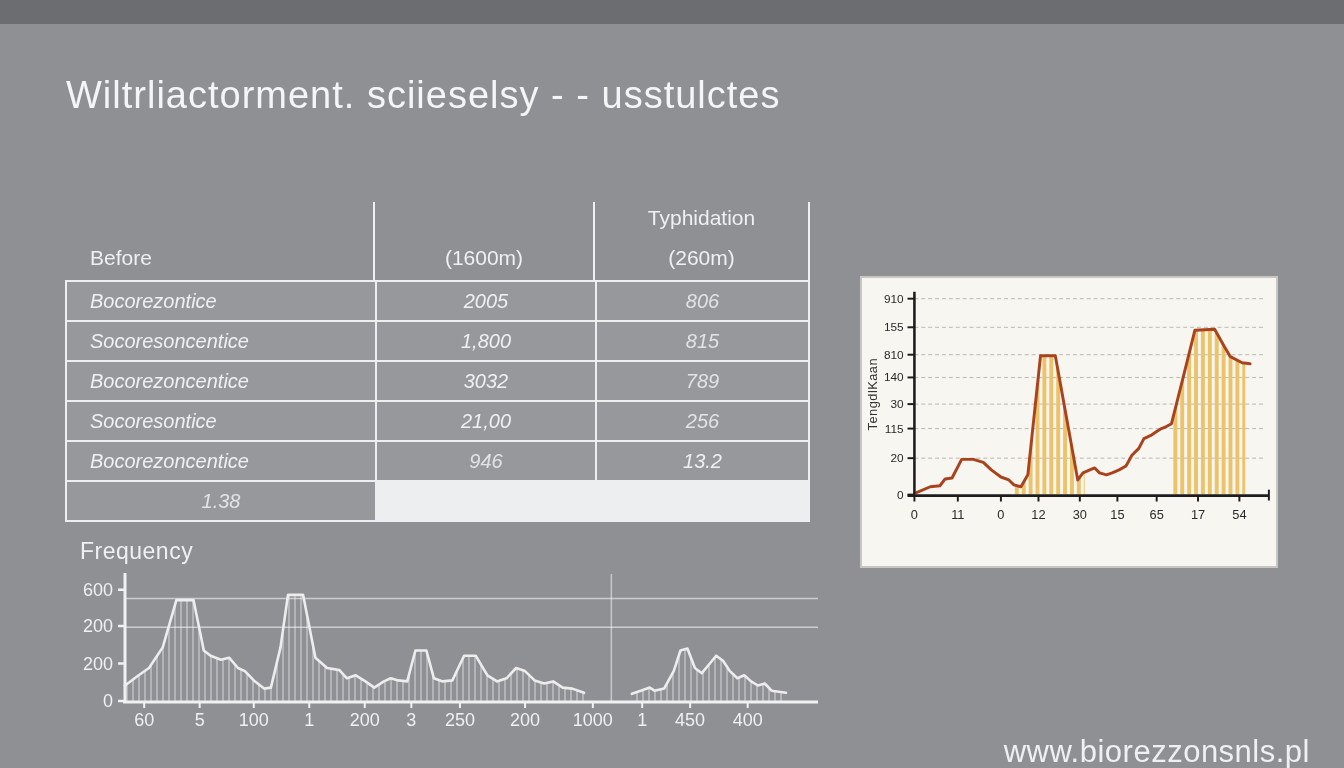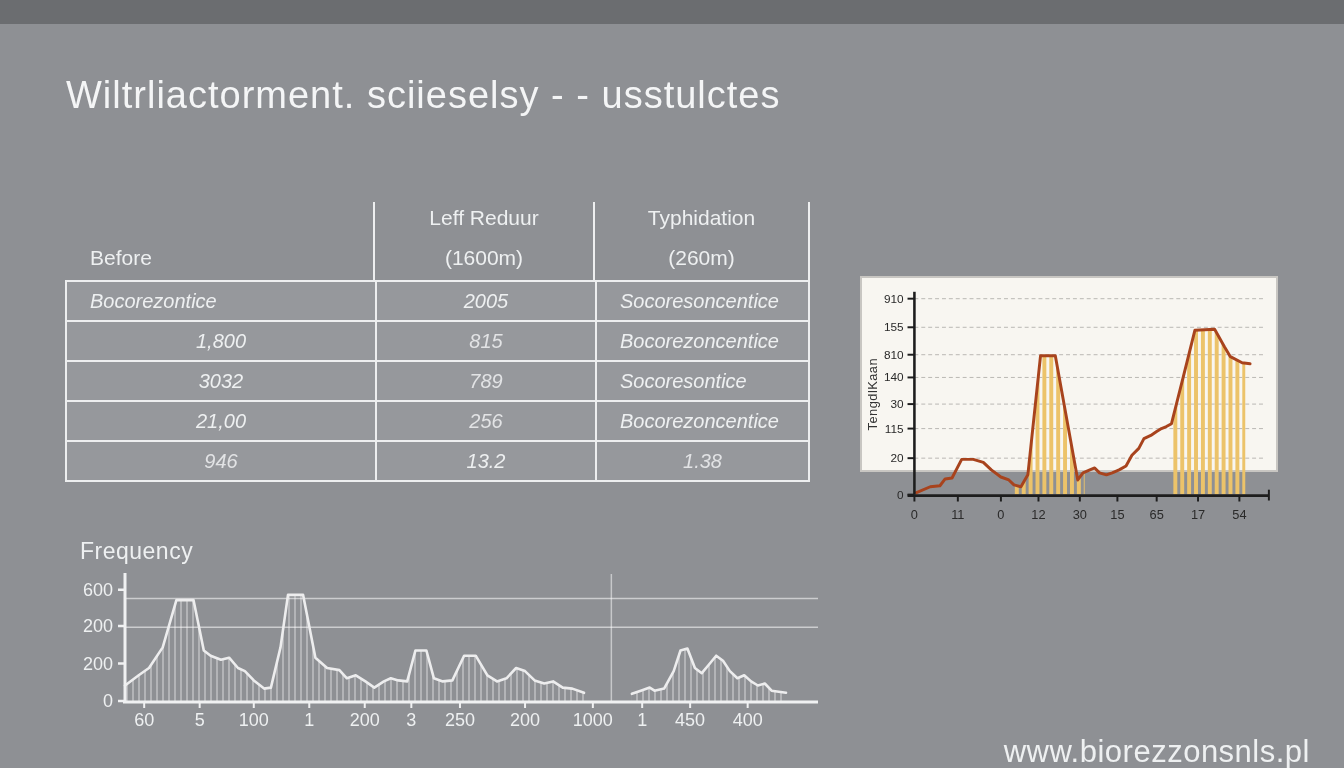--- a/index.html
+++ b/index.html
@@ -41,21 +41,21 @@
   .cell.val{justify-content:center;}
   .cell.val3{justify-content:center;color:#e2e3e5;}
   
   .freq-title{
     position:absolute;left:80px;top:514px;
     font-size:23px;color:#eef0f1;letter-spacing:0.5px;
   }
   .freq-svg{position:absolute;left:60px;top:545px;}
   
   .right-panel{
-    position:absolute;left:860px;top:252px;width:418px;height:196px;
+    position:absolute;left:860px;top:252px;width:418px;height:292px;
     background:#f8f6f1;border:2px solid #c8c6c2;box-sizing:border-box;
   }
   .right-svg{position:absolute;left:0;top:0;}
   
   .watermark{
     position:absolute;right:34px;top:710px;
     font-size:31px;color:#eef0f1;letter-spacing:0.5px;
   }
 </style>
 </head>
@@ -64,32 +64,32 @@
 <div class="slide">
 
   <div class="slide-title">Wiltrliactorment. sciieselsy - - usstulctes</div>
 
   <div class="tbl-header">
     <div class="hcell first">
       <div class="h1"></div>
       <div class="h2">Before</div>
     </div>
     <div class="hcell">
-      <div class="h1">Leff Reduur</div>
       <div class="h2">(1600m)</div>
     </div>
     <div class="hcell">
       <div class="h1">Typhidation</div>
       <div class="h2">(260m)</div>
     </div>
   </div>
 
   <div class="tbl-body">
     <div class="cell name">Bocorezontice</div>
     <div class="cell val">2005</div>
+    <div class="cell val3">806</div>
 
     <div class="cell name">Socoresoncentice</div>
     <div class="cell val">1,800</div>
     <div class="cell val3">815</div>
 
     <div class="cell name">Bocorezoncentice</div>
     <div class="cell val">3032</div>
     <div class="cell val3">789</div>
 
     <div class="cell name">Socoresontice</div>

